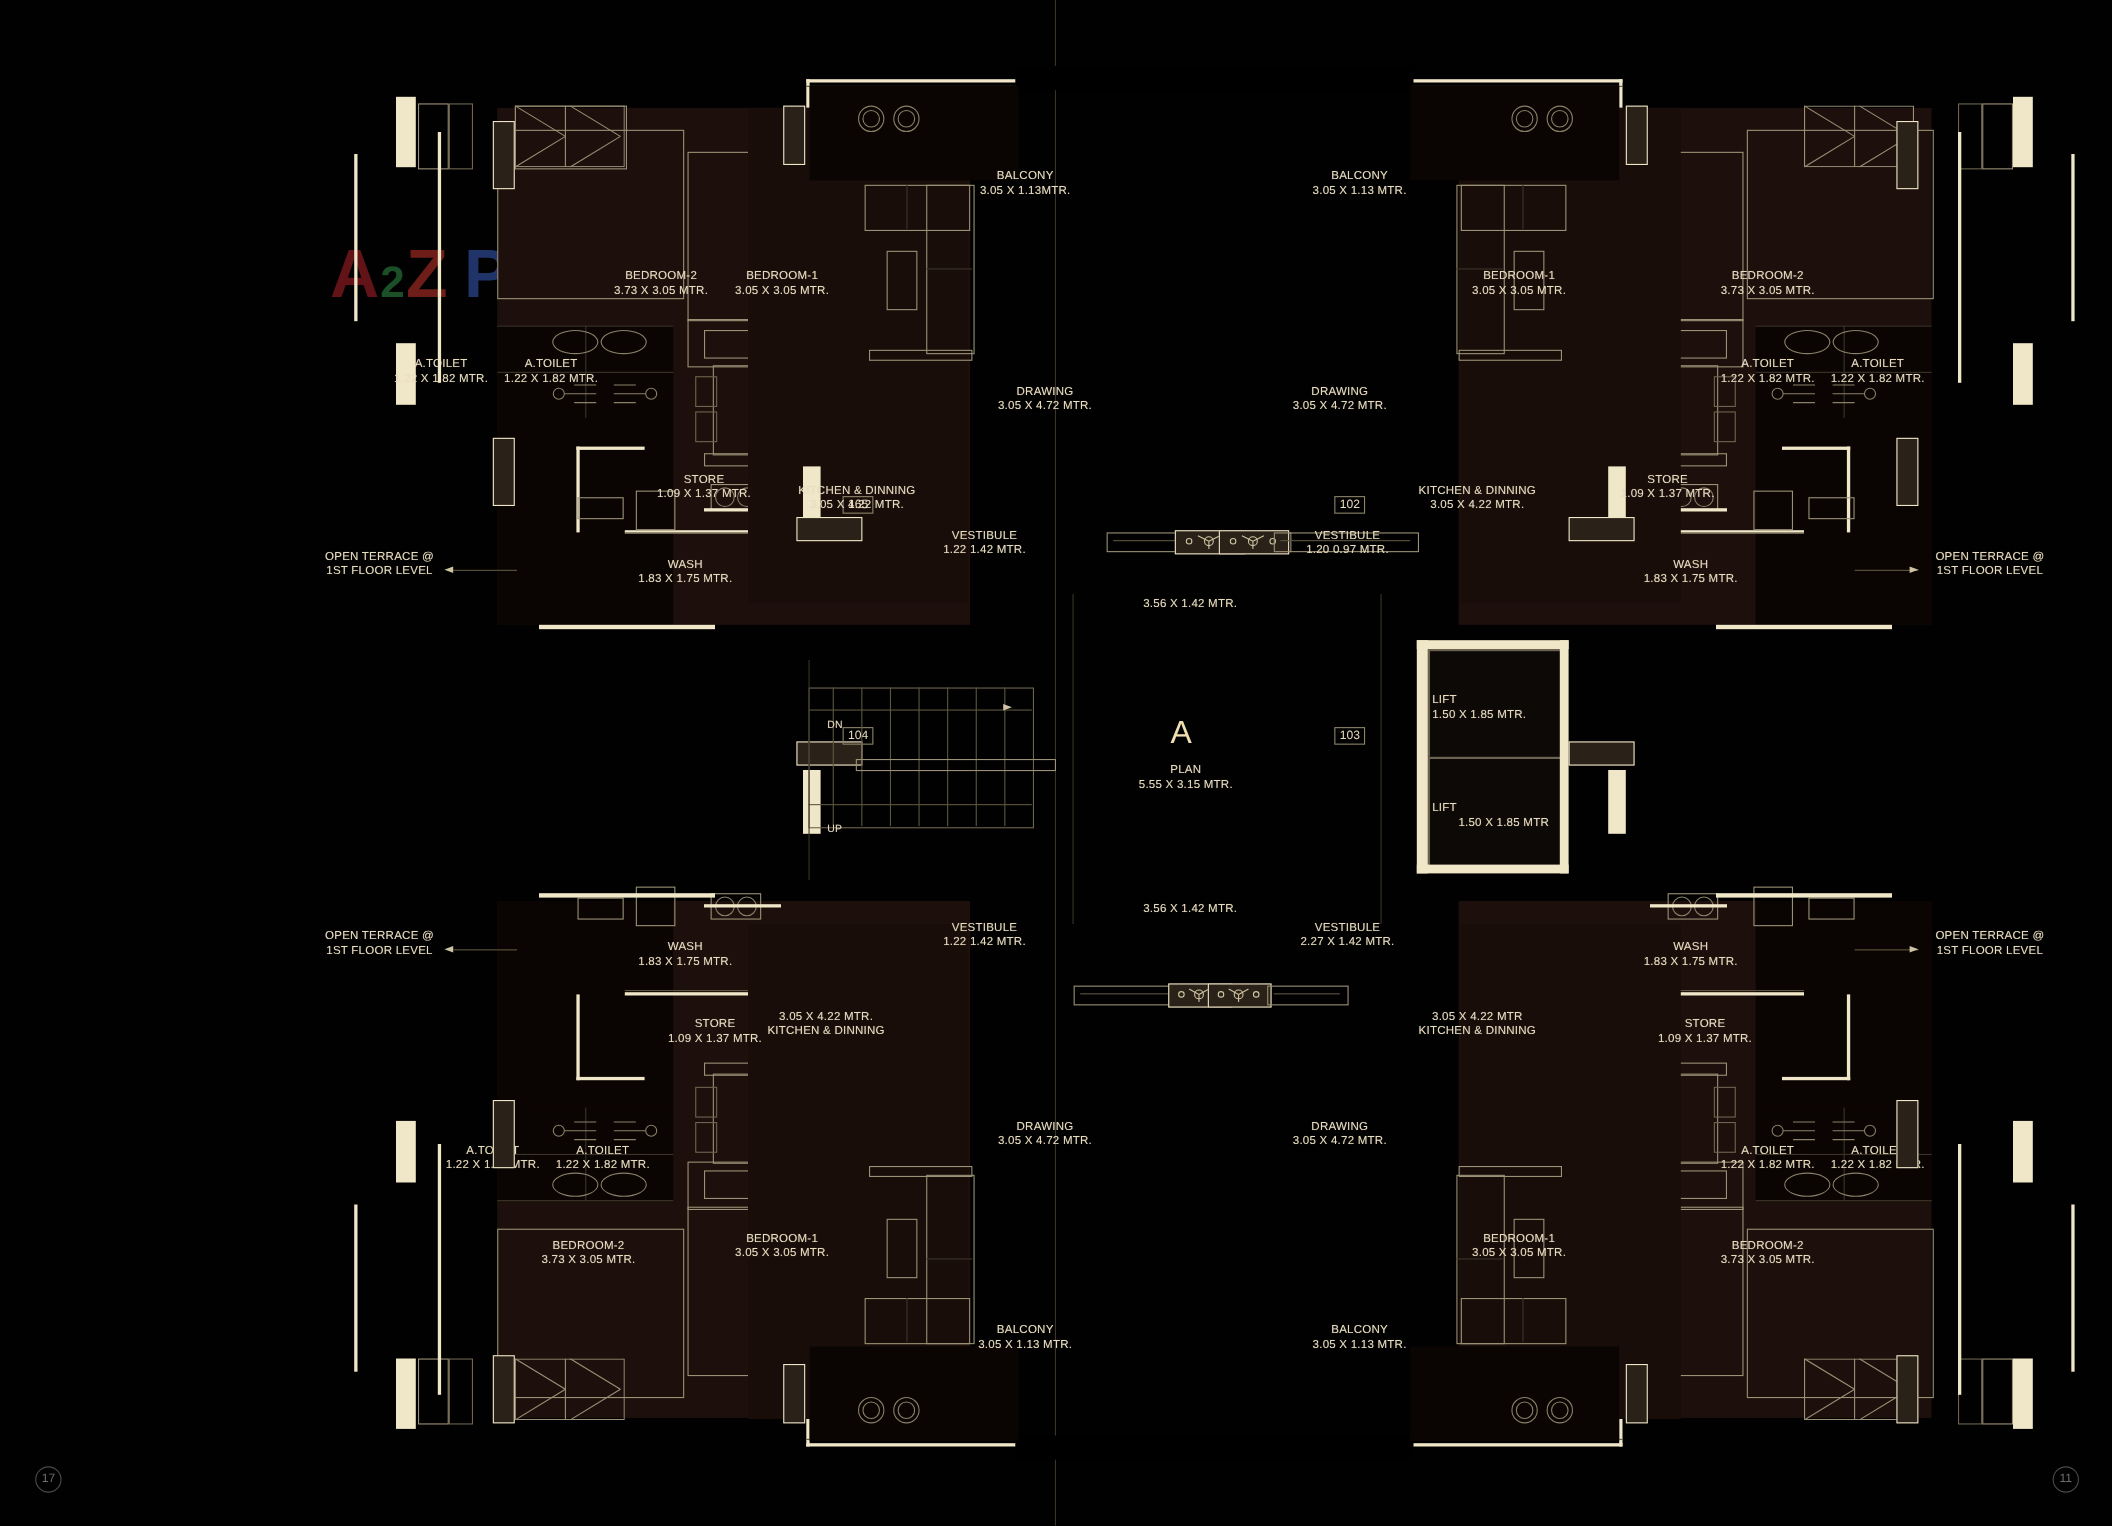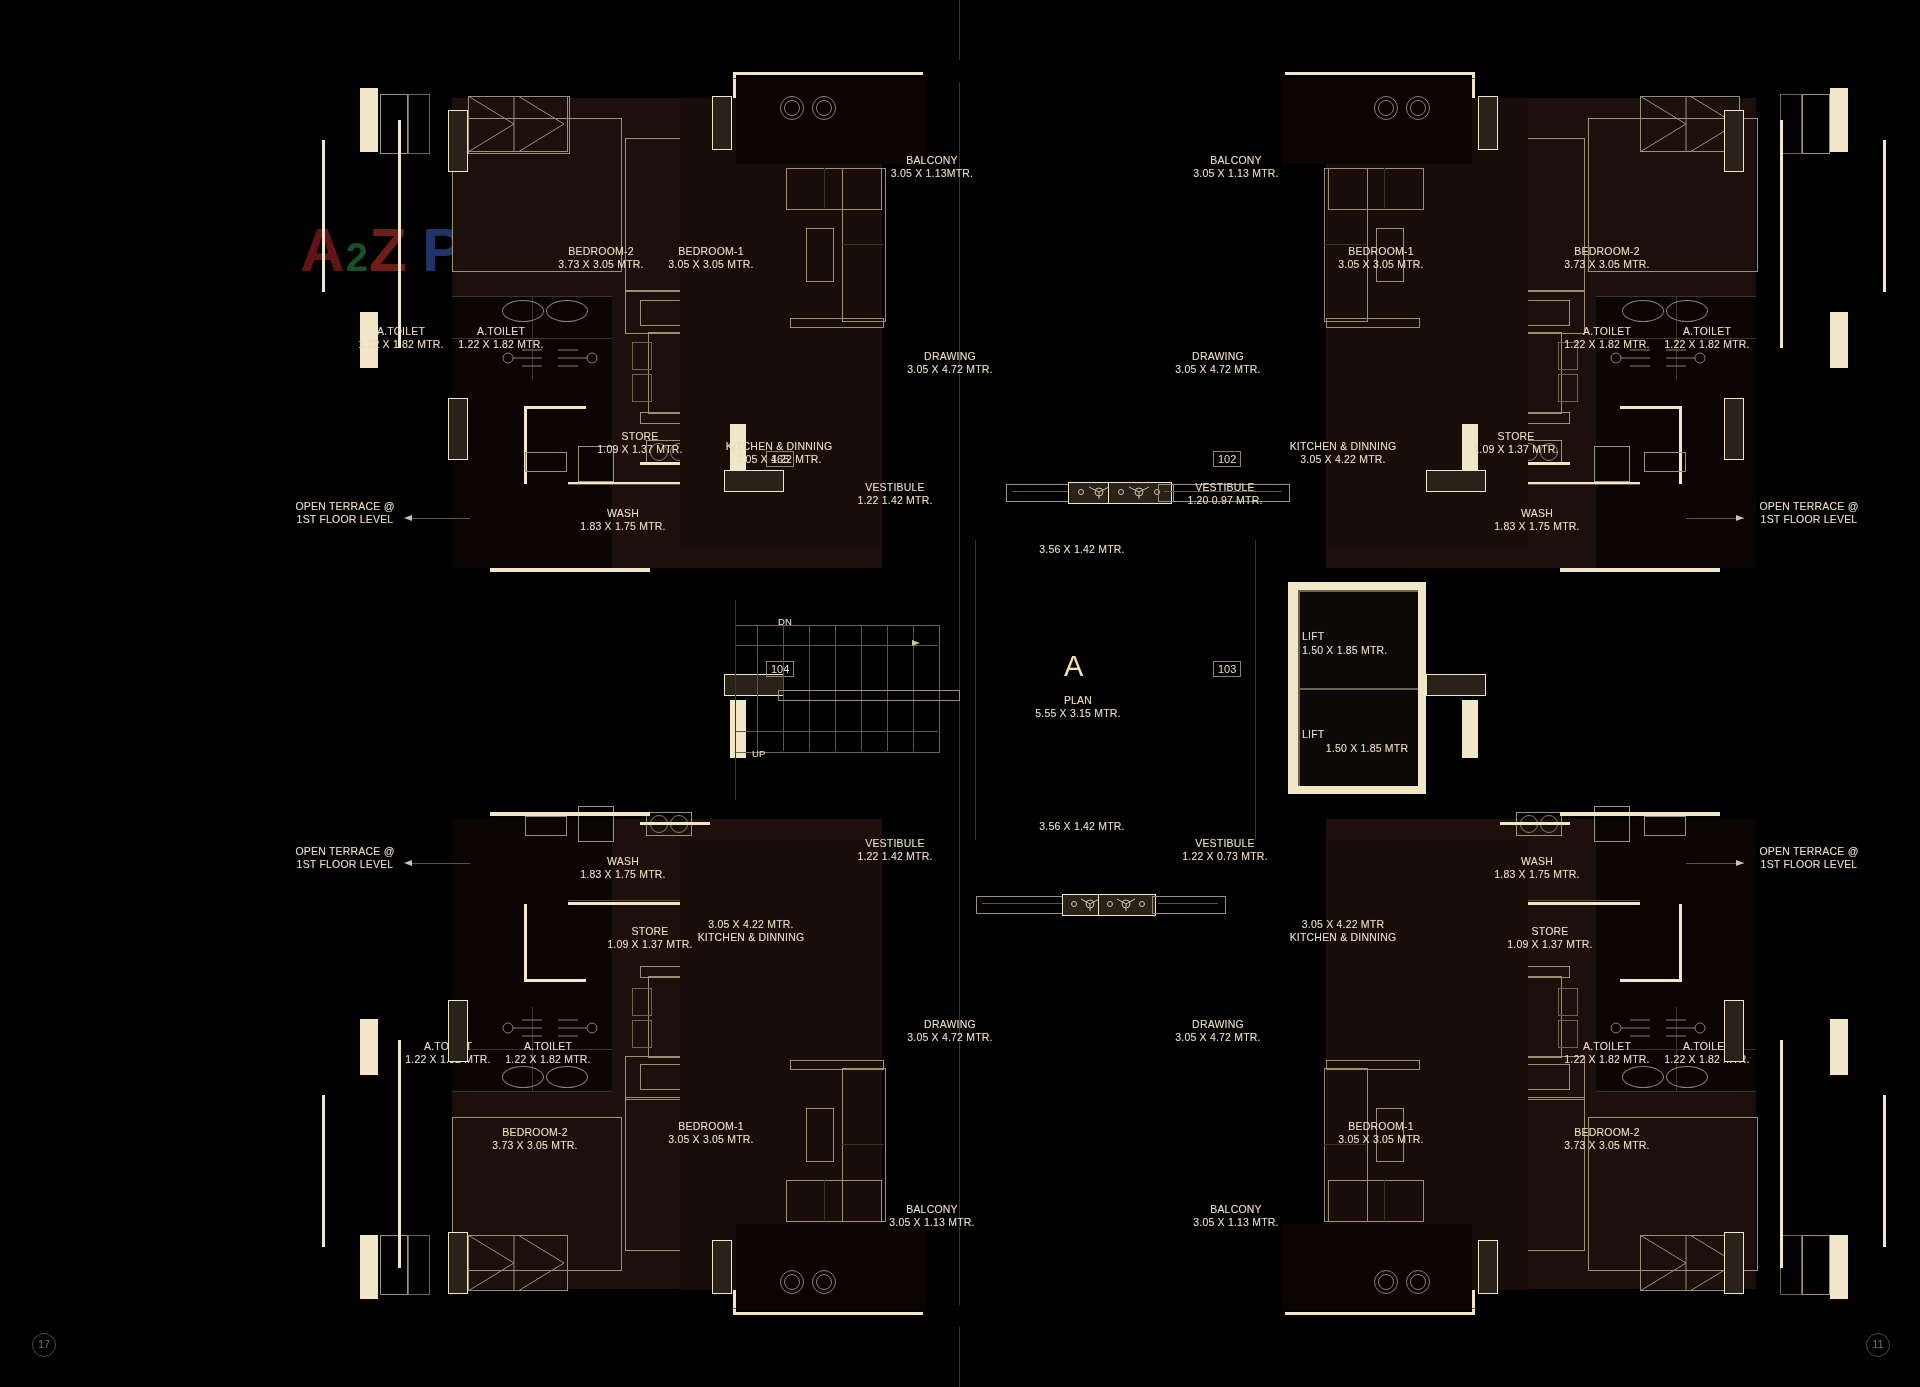--- a/index.html
+++ b/index.html
@@ -437,21 +437,21 @@
     <i style="left:74px;top:0;width:1px;height:126px"></i>
     <i style="left:100px;top:0;width:1px;height:126px"></i>
     <i style="left:126px;top:0;width:1px;height:126px"></i>
     <i style="left:152px;top:0;width:1px;height:126px"></i>
     <i style="left:178px;top:0;width:1px;height:126px"></i>
     <i style="left:0;top:20px;width:203px;height:1px"></i>
     <i style="left:0;top:106px;width:203px;height:1px"></i>
   </div>
   <div class="thin" style="left:778px;top:690px;width:180px;height:9px"></div>
   <div class="arrow" style="left:912px;top:640px"></div>
-  <div class="lbl sm" style="left:752px;top:616px;width:40px;text-align:right">DN</div>
+  <div class="lbl sm" style="left:752px;top:654px;width:40px;text-align:left">DN</div>
   <div class="lbl sm" style="left:752px;top:748px;width:40px;text-align:left">UP</div>
   <div class="hair2" style="left:735px;top:600px;width:1px;height:200px"></div>
 
   <div class="thin" style="left:1006px;top:484px;width:166px;height:16px"></div>
   <div class="hair" style="left:1012px;top:491px;width:154px;height:1px"></div>
   <div class="circ" style="left:1082px;top:488px;width:8px;height:8px"></div>
   <div class="colbox" style="left:1068px;top:482px;width:62px;height:20px"></div>
   <svg class="abs" style="left:1074px;top:484px" width="50" height="16">
     <circle cx="25" cy="8" r="4" fill="none" stroke="#d0c4a2"></circle>
     <line x1="25" y1="8" x2="15" y2="3" stroke="#d0c4a2"></line>
@@ -592,21 +592,21 @@
   <div class="lbl" style="left:1500px;top:938px;width:100px">1.09 X 1.37 MTR.</div>
   <div class="lbl" style="left:1482px;top:855px;width:110px">WASH</div>
   <div class="lbl" style="left:1482px;top:868px;width:110px">1.83 X 1.75 MTR.</div>
   <div class="lbl" style="left:1252px;top:918px;width:182px">3.05 X 4.22 MTR</div>
   <div class="lbl" style="left:1252px;top:931px;width:182px">KITCHEN &amp; DINNING</div>
   <div class="lbl" style="left:1148px;top:1018px;width:140px">DRAWING</div>
   <div class="lbl" style="left:1148px;top:1031px;width:140px">3.05 X 4.72 MTR.</div>
   <div class="lbl" style="left:1166px;top:1203px;width:140px">BALCONY</div>
   <div class="lbl" style="left:1166px;top:1216px;width:140px">3.05 X 1.13 MTR.</div>
   <div class="lbl" style="left:1160px;top:837px;width:130px">VESTIBULE</div>
-  <div class="lbl" style="left:1160px;top:850px;width:130px">1.22 X 0.73 MTR.</div>
+  <div class="lbl" style="left:1160px;top:850px;width:130px">2.27 X 1.42 MTR.</div>
 
   <div class="lbl" style="left:280px;top:500px;width:130px">OPEN TERRACE @</div>
   <div class="lbl" style="left:280px;top:513px;width:130px">1ST FLOOR LEVEL</div>
   <div class="hair" style="left:412px;top:518px;width:58px;height:1px"></div>
   <div class="arrowL" style="left:404px;top:515px"></div>
 
   <div class="lbl" style="left:1744px;top:500px;width:130px">OPEN TERRACE @</div>
   <div class="lbl" style="left:1744px;top:513px;width:130px">1ST FLOOR LEVEL</div>
   <div class="hair" style="left:1686px;top:518px;width:58px;height:1px"></div>
   <div class="arrow" style="left:1736px;top:515px"></div>

